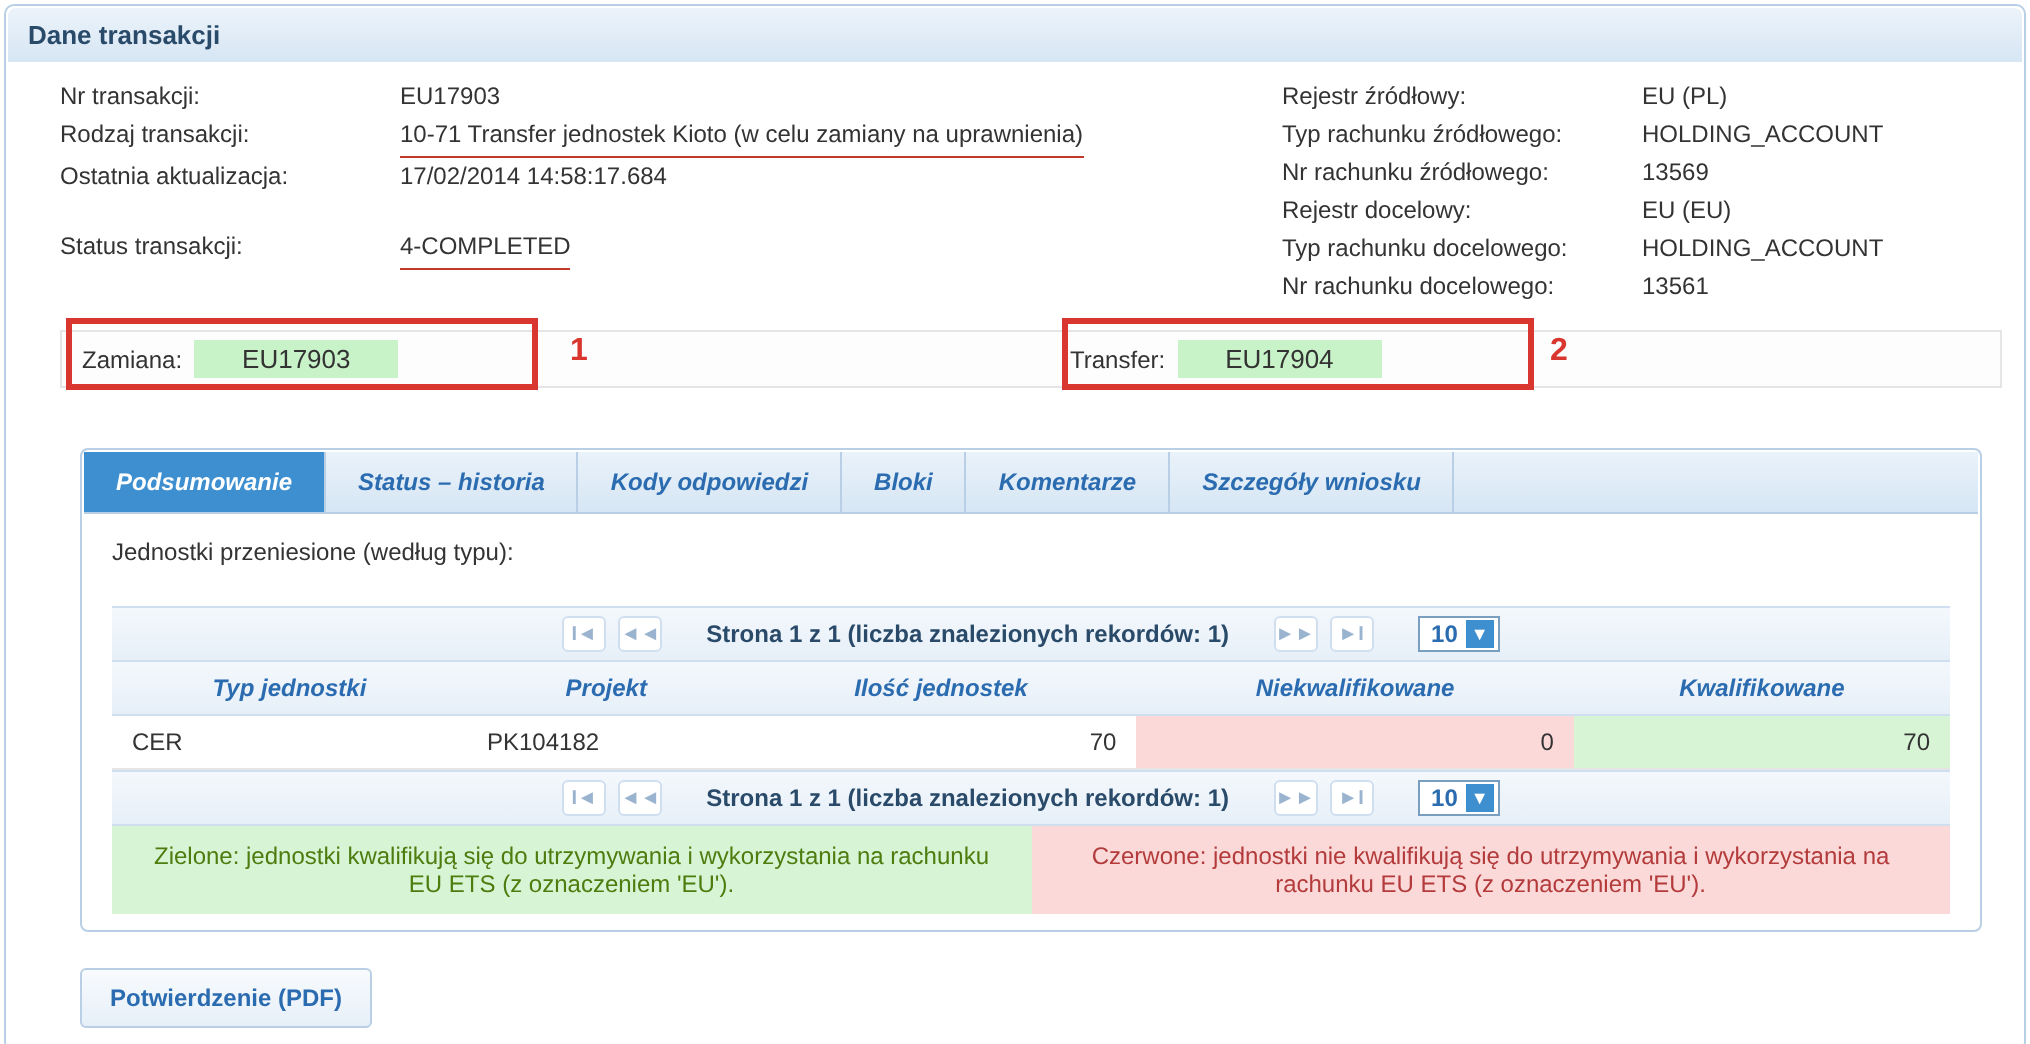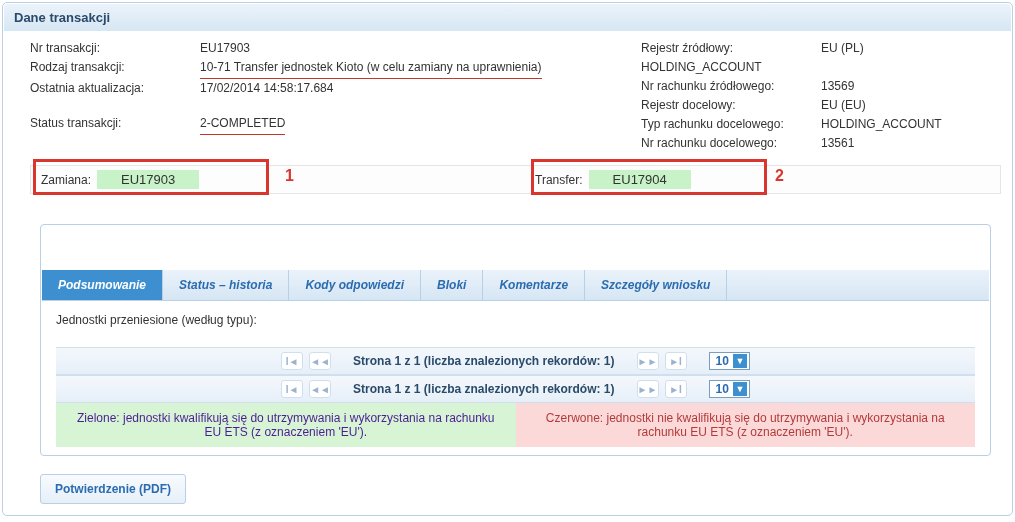--- a/index.html
+++ b/index.html
@@ -73,21 +73,20 @@
   .inner {
     margin: 30px 10px 10px 10px;
     border:1px solid #b8cfe5;
     border-radius:4px;
     padding:1px 1px 8px 1px;
   }
   .tabs {
     display:flex;
     background: linear-gradient(#eaf2fa,#d6e6f4);
     border-bottom:1px solid #b8cfe5;
-    margin-top:44px;
   }
   .tab {
     padding: 8px 16px;
     font-weight:bold;
     color:#2b6cb0;
     border-right:1px solid #b8cfe5;
     cursor:pointer;
     font-style:italic;
   }
   .tab.active {
@@ -120,21 +119,21 @@
   }
   table.data td {
     padding:6px 10px;
     border-bottom:1px solid #e5e5e5;
   }
   .t-right { text-align:right; }
   .legend {
     display:flex; margin-top:0;
   }
   .legend div { flex:1; text-align:center; padding:8px 20px; font-size:12px; }
-  .lg-green { background:#d7f4d4; color:#4c1d95; }
+  .lg-green { background:#d7f4d4; color:#4d7c0f; }
   .lg-red   { background:#fbd9d9; color:#b33b3b; }
   .pdf-btn {
     display:inline-block;
     margin:8px 0 0 10px;
     border:1px solid #b8cfe5;
     background: linear-gradient(#f8fbfe,#e6eff8);
     color:#2b6cb0;
     font-weight:bold;
     padding:7px 14px;
     border-radius:3px;
@@ -185,29 +184,30 @@
         <div class="row">
             <div class="label">Rodzaj transakcji:</div>
             <div><span class="underline">10-71 Transfer jednostek Kioto (w celu zamiany na uprawnienia)</span></div>
           </div>
         <div class="row">
             <div class="label">Ostatnia aktualizacja:</div>
             <div>17/02/2014 14:58:17.684</div>
           </div>
         <div class="row" style="margin-top:16px;">
             <div class="label">Status transakcji:</div>
-            <div><span class="underline">2-COMPLETED</span></div>
+            <div><span class="underline">4-COMPLETED</span></div>
           </div>
       </div>
       <div class="col-right">
         <div class="row-r">
             <div class="label">Rejestr źródłowy:</div>
             <div>EU (PL)</div>
           </div>
         <div class="row-r">
+            <div class="label">Typ rachunku źródłowego:</div>
             <div>HOLDING_ACCOUNT</div>
           </div>
         <div class="row-r">
             <div class="label">Nr rachunku źródłowego:</div>
             <div>13569</div>
           </div>
         <div class="row-r">
             <div class="label">Rejestr docelowy:</div>
             <div>EU (EU)</div>
           </div>
@@ -258,20 +258,40 @@
           <span class="pg-group">
             <span class="pg-btn">►►</span>
             <span class="pg-btn">►I</span>
           </span>
           <span class="sel">
             <span>10</span>
             <span class="caret">▼</span>
           </span>
         </div>
 
+        <table class="data">
+          <thead>
+            <tr>
+              <th>Typ jednostki</th>
+              <th>Projekt</th>
+              <th>Ilość jednostek</th>
+              <th>Niekwalifikowane</th>
+              <th>Kwalifikowane</th>
+            </tr>
+          </thead>
+          <tbody>
+            <tr>
+              <td>CER</td>
+              <td>PK104182</td>
+              <td class="t-right">70</td>
+              <td class="t-right" style="background:#fbd9d9;">0</td>
+              <td class="t-right" style="background:#d7f4d4;">70</td>
+            </tr>
+          </tbody>
+        </table>
 
         <div class="pager-wrap">
           <span class="pg-group">
             <span class="pg-btn">I◄</span>
             <span class="pg-btn">◄◄</span>
           </span>
           <span class="pg-text">Strona 1 z 1 (liczba znalezionych rekordów: 1)</span>
           <span class="pg-group">
             <span class="pg-btn">►►</span>
             <span class="pg-btn">►I</span>

